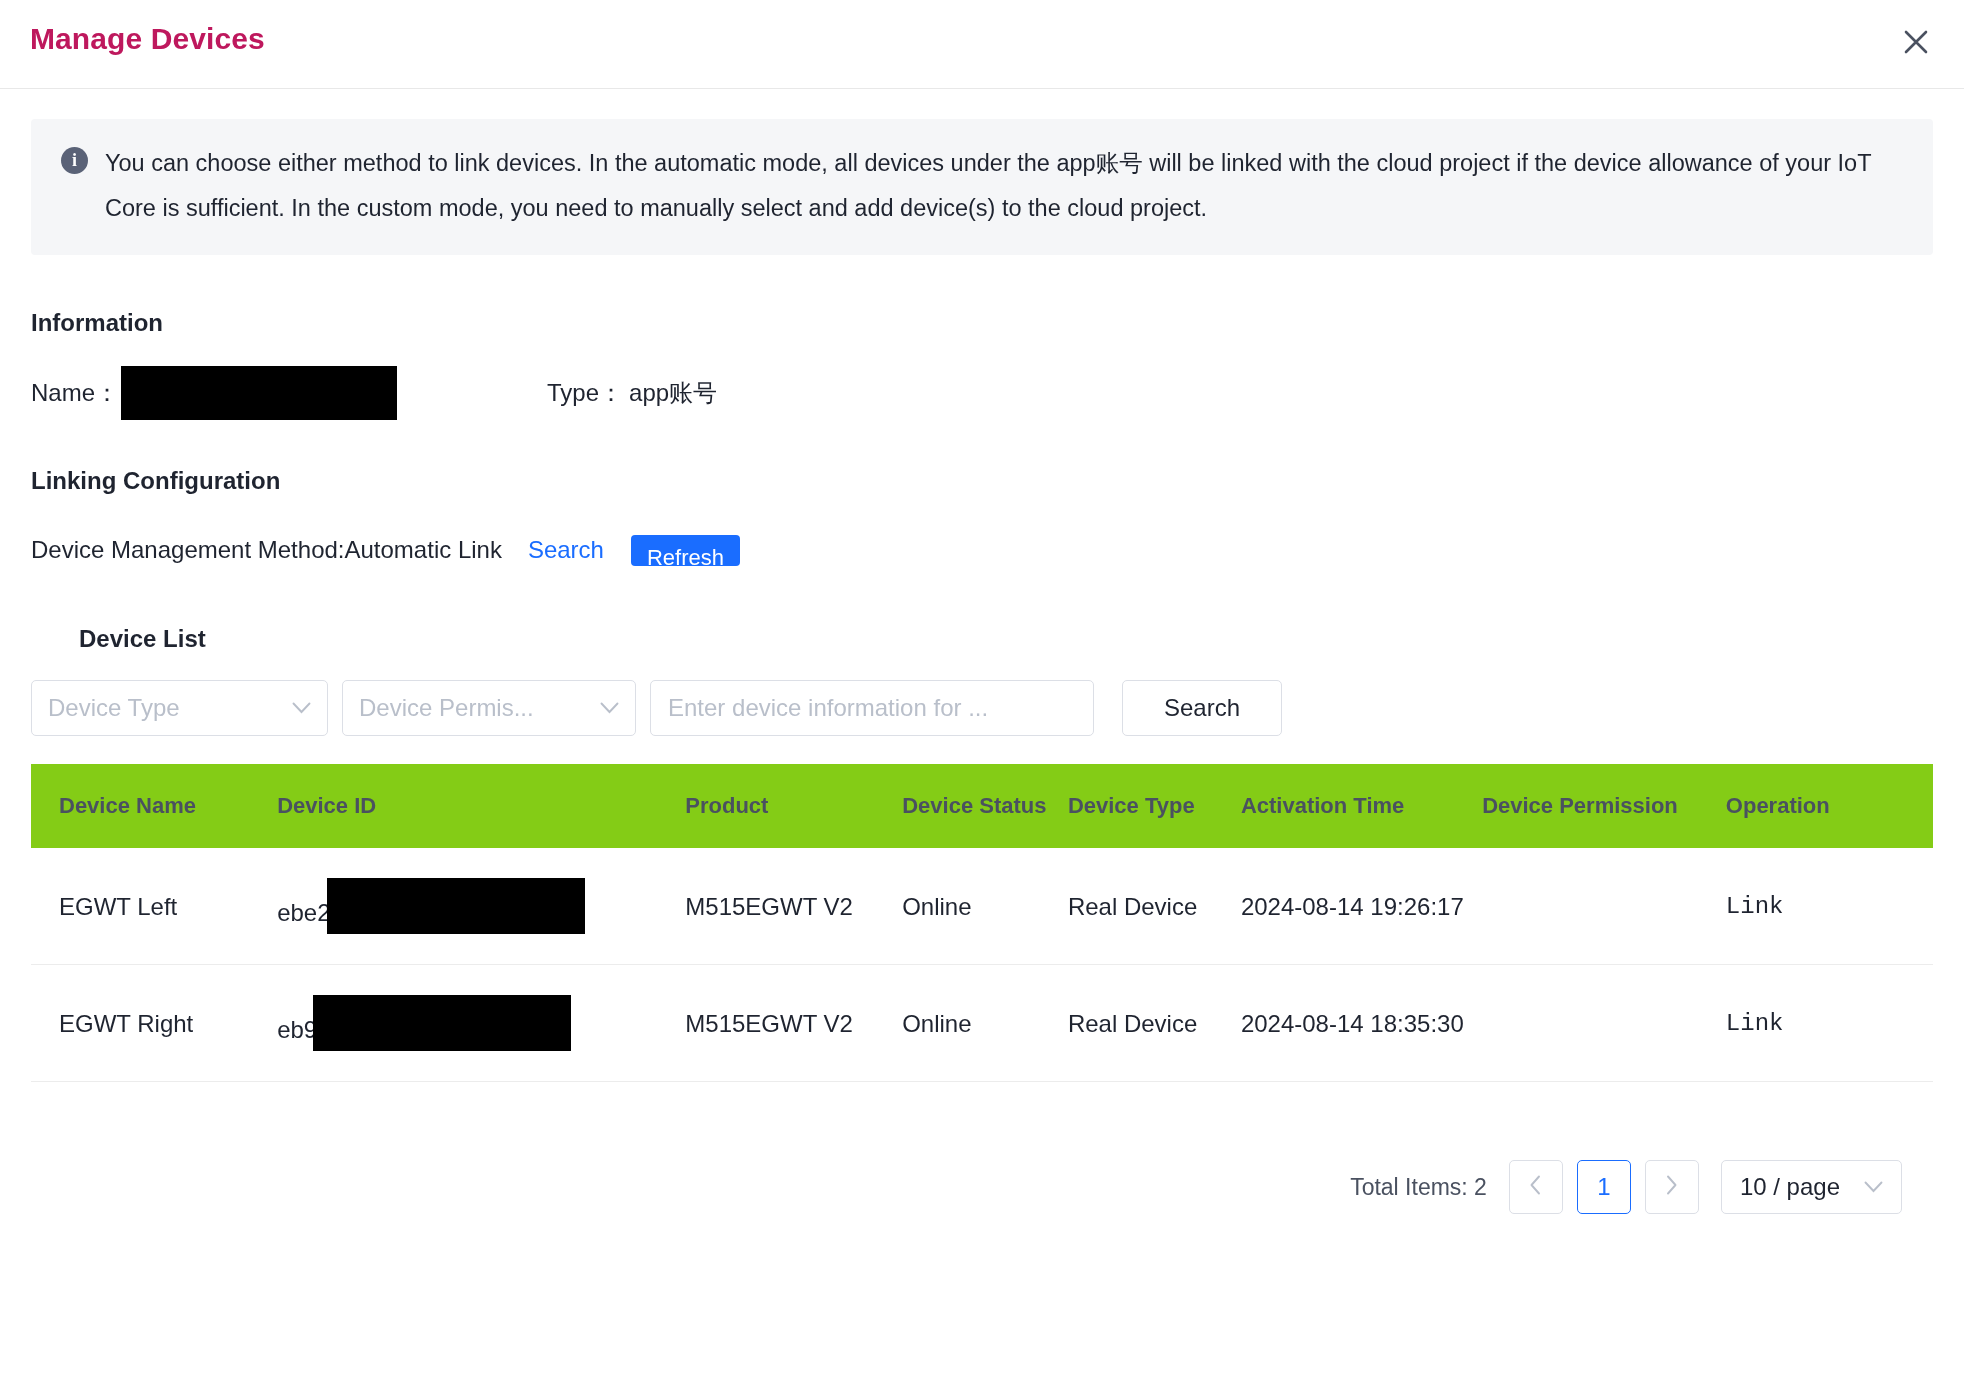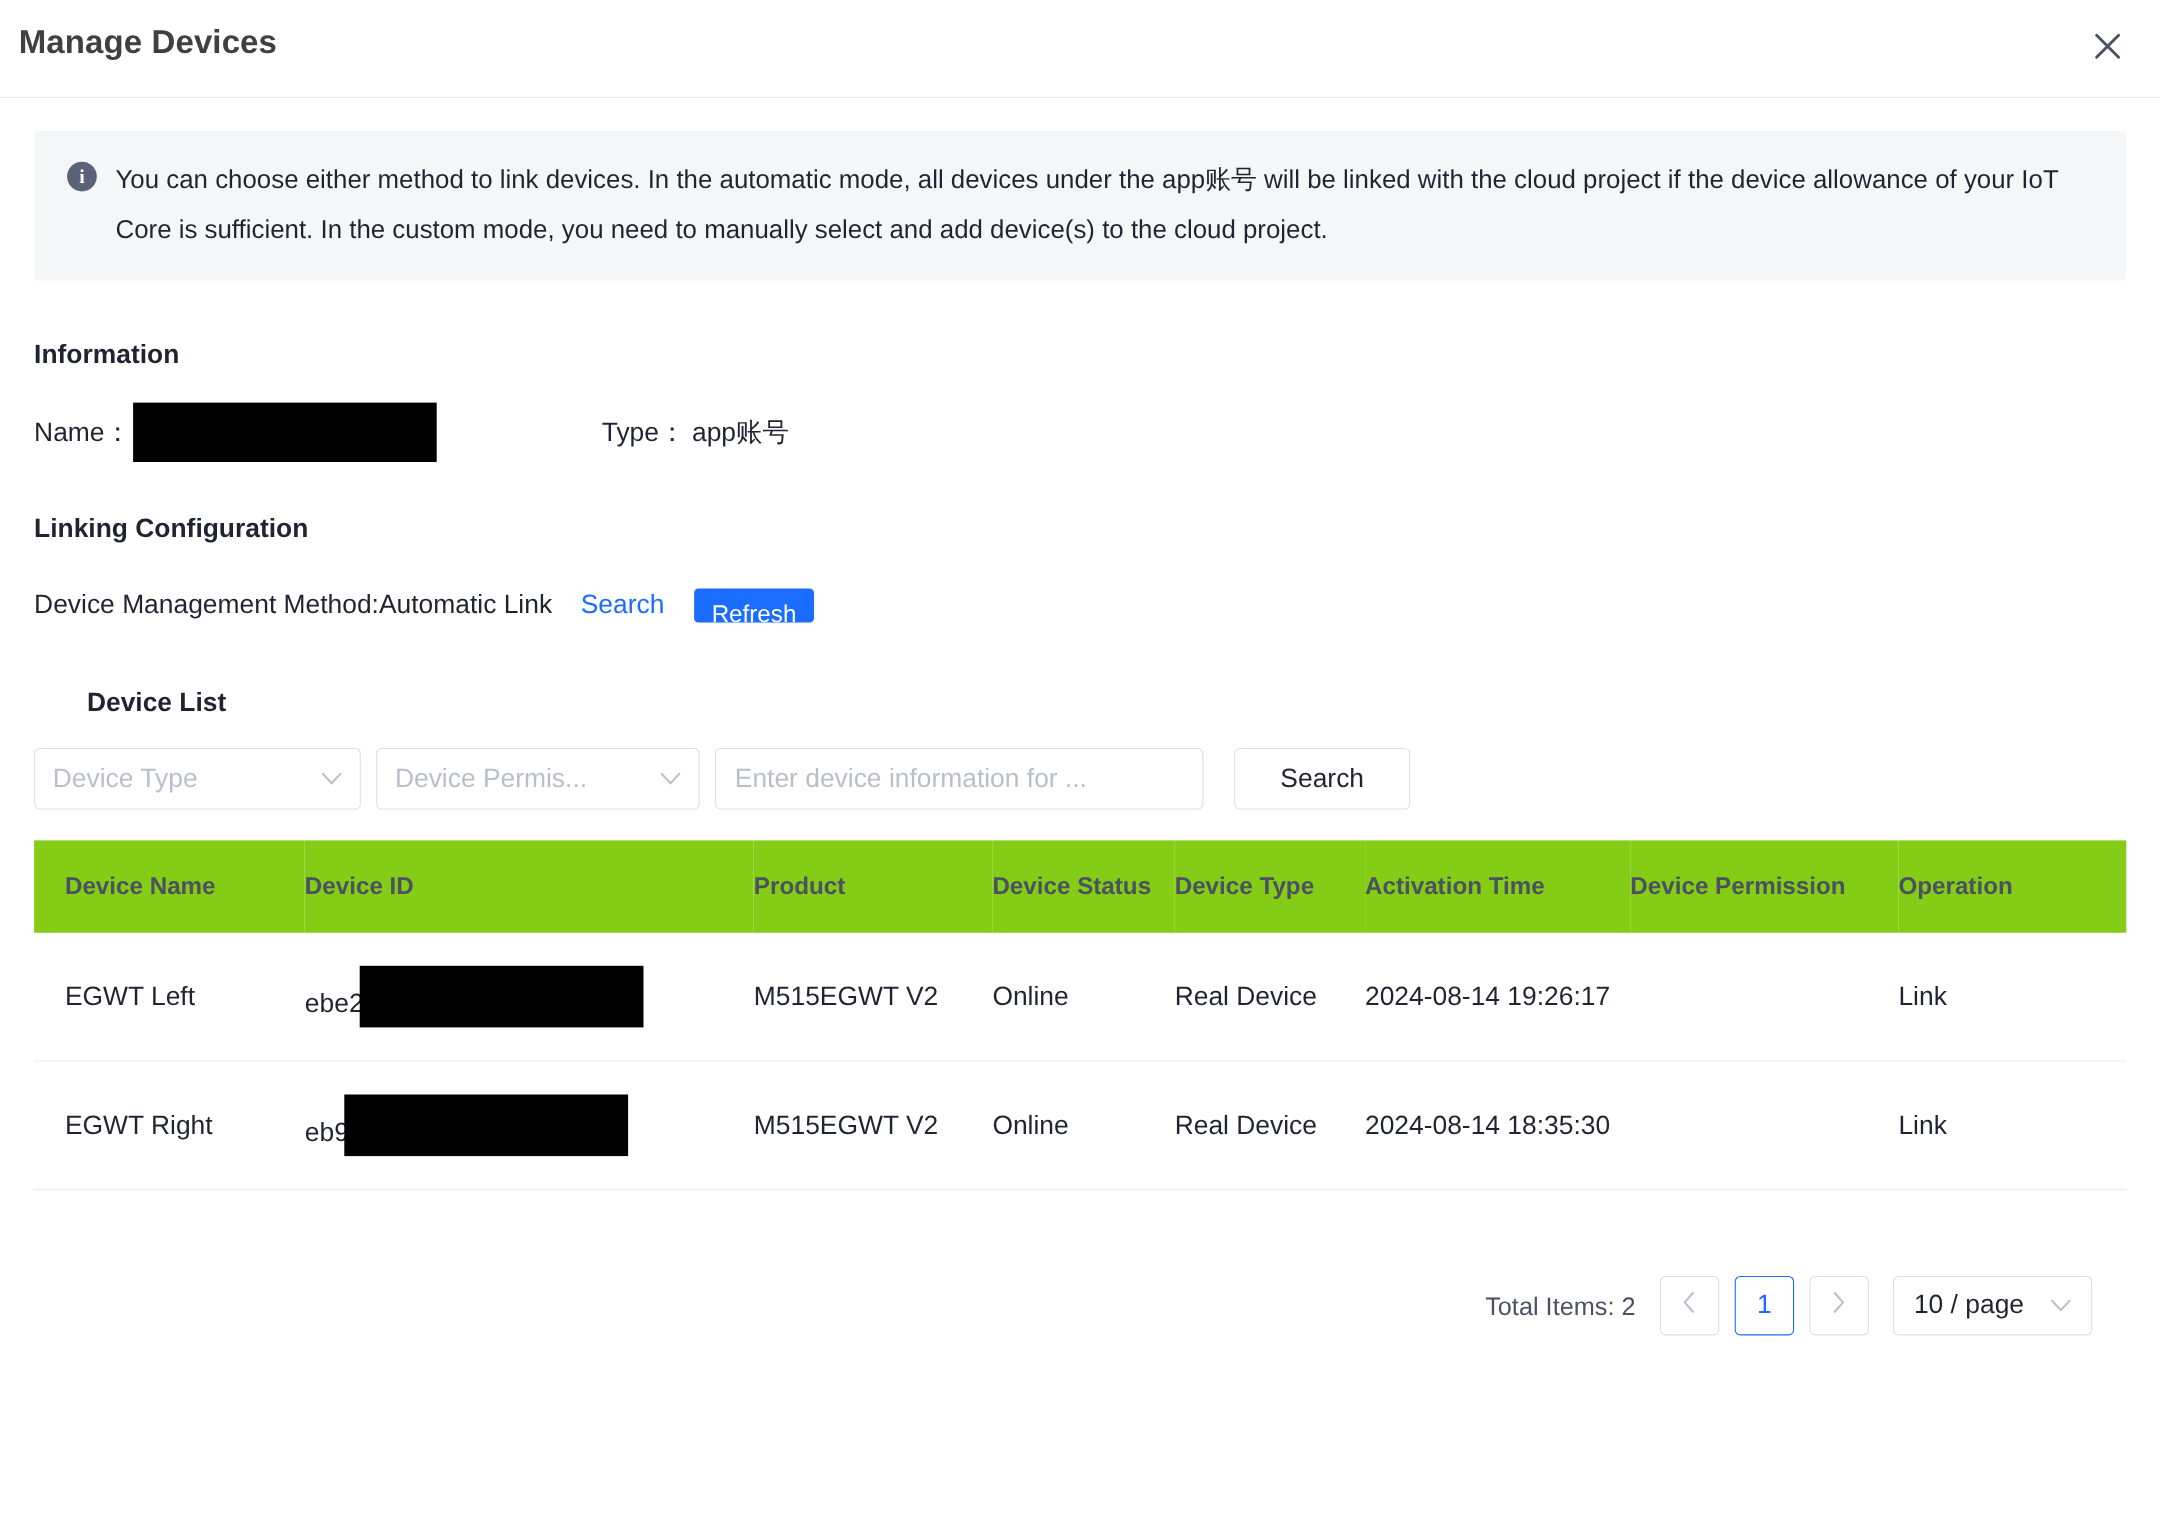--- a/index.html
+++ b/index.html
@@ -17,25 +17,25 @@
   }
 
   
   .dialog-header {
     position: relative;
     height: 89px;
     border-bottom: 1px solid #e8e8e8;
   }
   .dialog-title {
     position: absolute;
-    left: 17px;
+    left: 30px;
     top: 22px;
     font-size: 30px;
     font-weight: 600;
-    color: #404040;
+    color: #be185d;
     letter-spacing: .1px;
   }
   .close-btn {
     position: absolute;
     right: 22px;
     top: 16px;
     width: 52px;
     height: 52px;
     display: flex;
     align-items: center;
@@ -264,20 +264,21 @@
   .id-prefix { font-size: 24px; color: #1f2430; margin-top: 12px; }
   .id-redaction {
     height: 56px;
     width: 258px;
     margin-left: -4px;
   }
   .status-online { color: #28c07c; }
   .op-link {
     color: #b8bcc4;
     cursor: pointer;
+    font-family: Liberation Mono, monospace;
   }
 
   
   .pagination {
     margin-top: 78px;
     display: flex;
     align-items: center;
     justify-content: flex-end;
     gap: 14px;
     padding-right: 31px;

